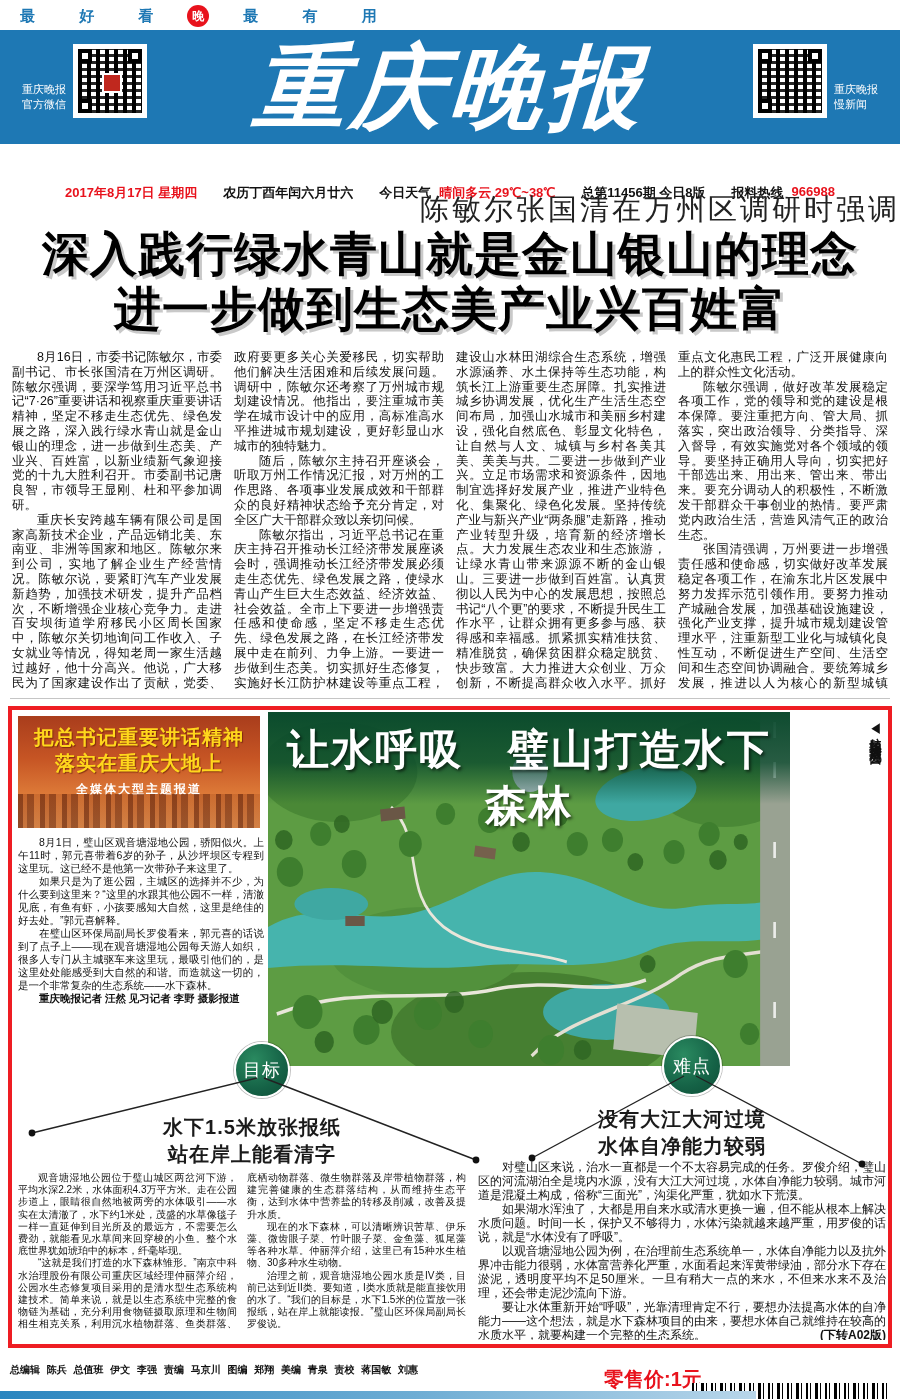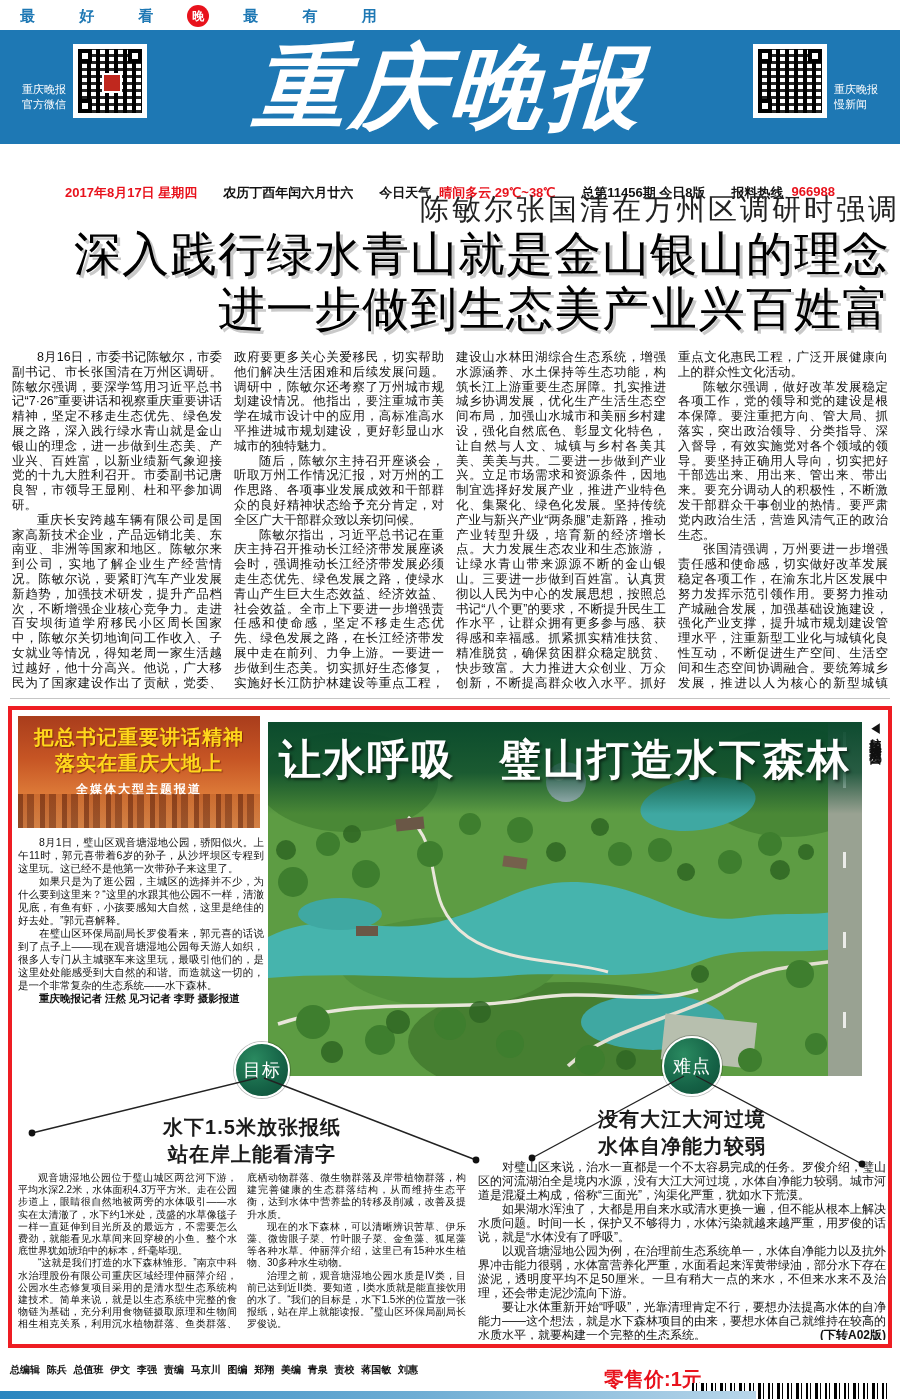--- a/index.html
+++ b/index.html
@@ -37,22 +37,22 @@
 
   
   .dateline{position:absolute;top:140px;left:0;width:100%;display:flex;justify-content:center;
       gap:26px;font-size:13px;font-weight:bold;white-space:nowrap;margin-top:44px;}
   .dl-red{color:#e8121c;}
   .dl-weather{display:flex;gap:8px;}
 
   
   .kicker{position:absolute;top:190px;left:0;width:100%;text-align:right;
       font-family:"Liberation Serif", serif;font-size:29px;font-weight:400;letter-spacing:3px;color:#222;}
-  .headline{position:absolute;top:226px;left:10px;width:880px;text-align:right;font-size:47px;
-      font-weight:400;line-height:55px;letter-spacing:1px;color:#000;
+  .headline{position:absolute;top:226px;left:10px;width:880px;text-align:center;font-size:47px;
+      font-weight:700;line-height:55px;letter-spacing:1px;color:#000;
       text-shadow:3px 3px 0 #c9c9c9;}
   .lead-body{position:absolute;top:350px;left:12px;width:876px;height:344px;
       column-count:4;column-gap:12px;column-fill:auto;font-size:12.5px;line-height:14.8px;
       text-align:justify;overflow:hidden;}
   .lead-body p{margin:0;text-indent:2em;}
   .divider{position:absolute;top:698px;left:10px;width:880px;height:1px;background:#c5c5c5;}
 
   
   .feature-box{position:absolute;top:706px;left:8px;width:876px;height:634px;
       border:4px solid #ee1d23;background:#fff;}
@@ -65,21 +65,21 @@
       line-height:26px;letter-spacing:1px;text-shadow:1px 1px 1px rgba(90,20,0,.6);}
   .promo-line.first{margin-top:8px;}
   .promo-sub{position:relative;text-align:center;color:#fff;font-size:12px;font-weight:bold;
       margin-top:5px;letter-spacing:2px;}
 
   .rail-text{position:absolute;left:6px;top:126px;width:246px;height:226px;font-size:10.5px;
       line-height:13px;text-align:justify;overflow:hidden;}
   .rail-text p{margin:0;text-indent:2em;}
   .rail-byline{font-weight:bold;}
 
-  .photo{position:absolute;left:256px;top:12px;width:594px;height:354px;overflow:hidden;background:#8b5cf6;}
+  .photo{position:absolute;left:256px;top:2px;width:522px;height:354px;overflow:hidden;background:#8b5cf6;}
   .photo svg{position:absolute;top:0;left:0;width:100%;height:100%;}
   .photo-head-band{position:absolute;top:0;left:0;width:100%;height:92px;
       background:linear-gradient(180deg, rgba(8,72,44,.96) 0%, rgba(8,72,44,.78) 55%, rgba(8,72,44,0) 100%);}
   .photo-headline{position:absolute;top:10px;left:0;width:100%;text-align:center;color:#fff;
       font-size:42px;font-weight:900;letter-spacing:2px;text-shadow:2px 2px 3px rgba(0,0,0,.55);}
   .photo-caption{position:absolute;left:852px;top:4px;width:22px;height:354px;
       writing-mode:vertical-rl;text-orientation:upright;font-size:12px;font-weight:bold;
       letter-spacing:2px;display:flex;align-items:center;color:#111;}
 
   .badge{position:absolute;border-radius:50%;display:flex;align-items:center;justify-content:center;

